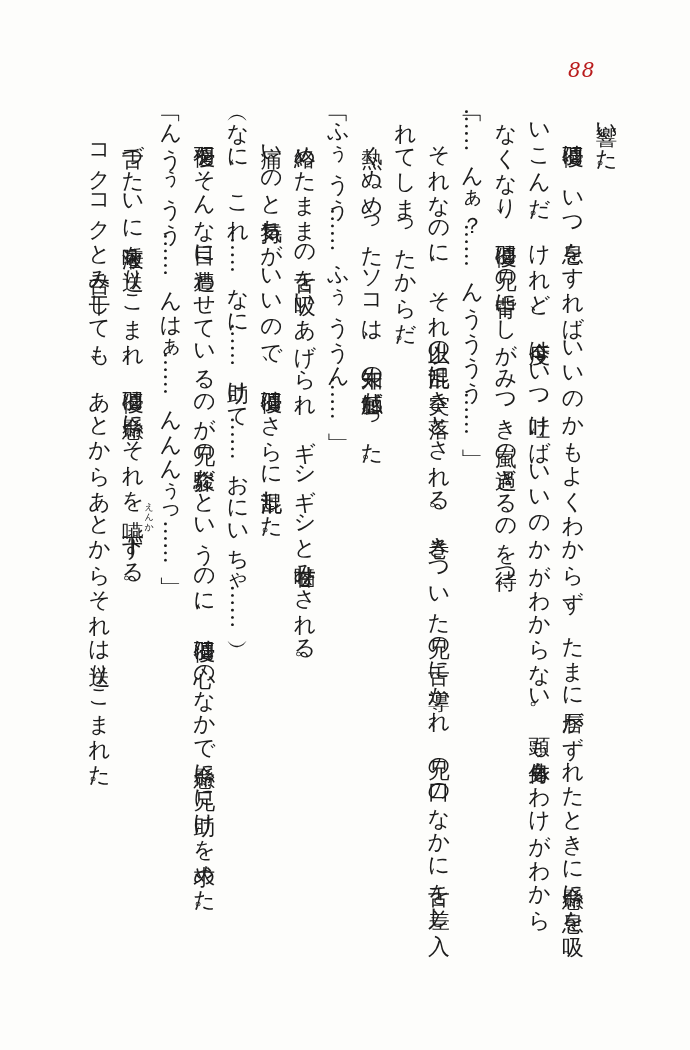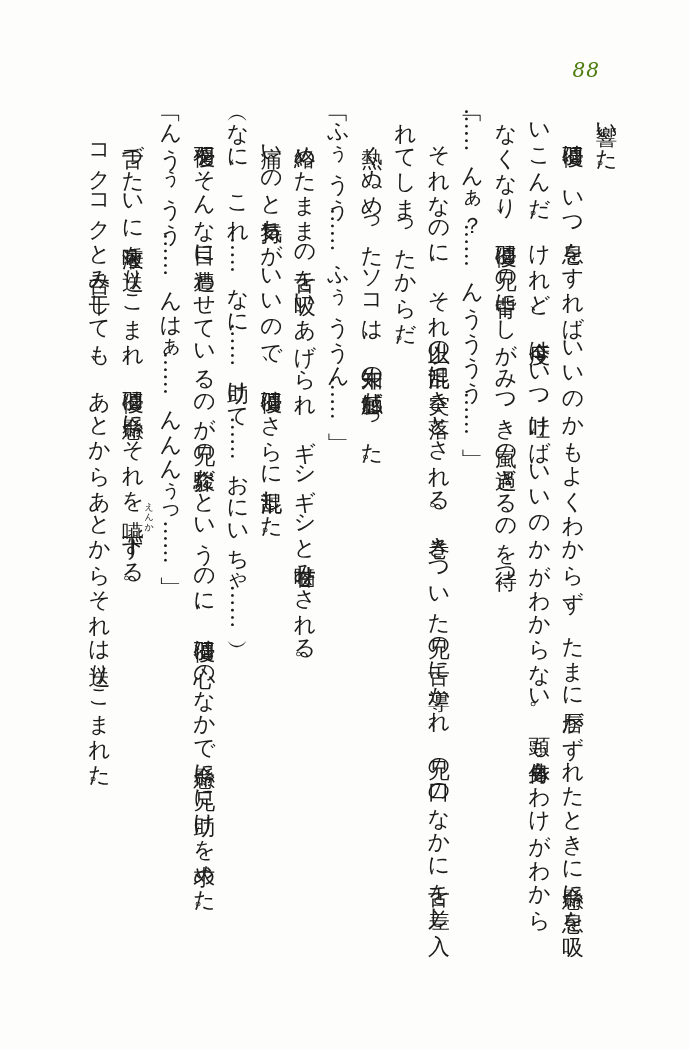--- a/index.html
+++ b/index.html
@@ -17,25 +17,25 @@
   .page {
     position: absolute;
     inset: 0;
     background: #fdfdfb;
   }
   .page-number {
     position: absolute;
     top: 58px;
     left: 568px;
     width: 32px;
-    text-align: right;
+    text-align: left;
     font-family: "DejaVu Serif", serif;
     font-style: italic;
     font-size: 20px;
-    color: #4d7c0f;
+    color: #b91c1c;
     letter-spacing: 1px;
   }
   .text-block {
     position: absolute;
     top: 108px;
     right: 67px;
     width: 570px;
     height: 833px;
     writing-mode: vertical-rl;
     text-orientation: mixed;

